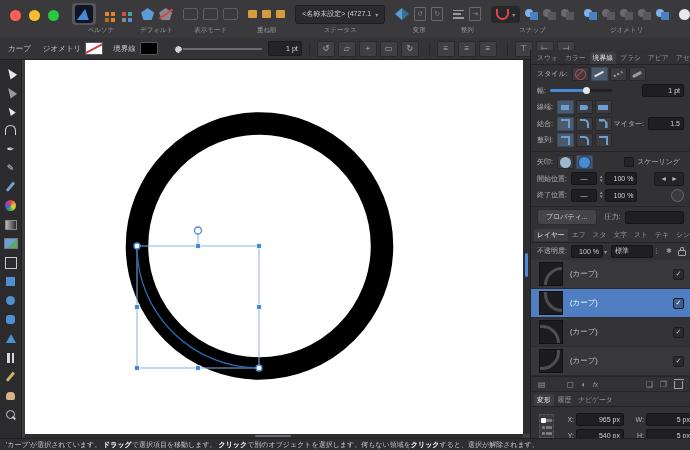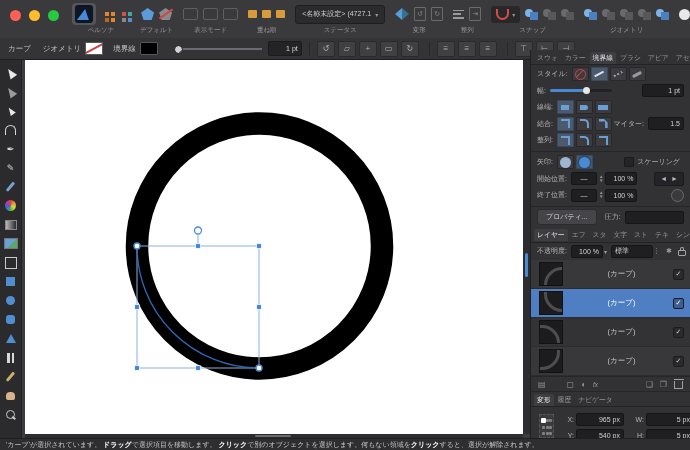--- a/index.html
+++ b/index.html
@@ -126,21 +126,21 @@
   
   .lrow{display:flex;align-items:center;height:28px;padding:0 6px 0 8px;background:#38383b;border-bottom:1px solid #2c2c2f;}
   .lrow.alt{background:#333336;}
   .lrow.selected{background:#4f7fc2;color:#fff;}
   .thumb{width:22px;height:22px;background:#1c1c1f;border:1px solid #121214;margin-right:7px;position:relative;overflow:hidden;}
   .thumb::before{content:"";position:absolute;width:30px;height:30px;border:3.5px solid #4e4e52;border-radius:50%;}
   .thumb.q1::before{left:4px;top:4px;}
   .thumb.q2::before{left:4px;top:-16px;}
   .thumb.q3::before{left:-16px;top:4px;}
   .thumb.q4::before{left:-16px;top:-16px;}
-  .lname{font-size:7.5px;flex:1;text-align:center;}
+  .lname{font-size:7.5px;flex:1;}
   .lchk{width:9px;height:9px;background:#2a2a2e;border:1px solid #1c1c1e;border-radius:2px;display:flex;align-items:center;justify-content:center;font-size:7px;color:#c9c9cc;}
   .lrow.selected .lchk{background:#3a5f92;color:#fff;}
   .lbar{display:flex;align-items:center;height:14px;padding:0 7px;border-top:1px solid #26262a;border-bottom:1px solid #26262a;gap:7px;color:#9a9a9e;font-size:8px;}
   .lock{width:6px;height:4px;border:1px solid #a5a5a8;border-radius:1px;position:relative;margin-top:3px;}
   .lock::before{content:"";position:absolute;top:-3.5px;left:0.8px;width:2.6px;height:3px;border:1px solid #a5a5a8;border-bottom:none;border-radius:3px 3px 0 0;}
   .trash{width:7px;height:7px;border:1px solid #a0a0a3;border-top:none;border-radius:0 0 1px 1px;position:relative;margin-top:2px;}
   .trash::before{content:"";position:absolute;top:-2px;left:-1.5px;width:10px;height:1px;background:#a0a0a3;}
   
   .anchor{width:20px;height:20px;display:grid;grid-template-columns:repeat(3,1fr);place-items:center;margin:2px 8px 0 2px;background:#3a3a3e;border:1px dashed #55555a;padding:1px;}
   .anchor i{width:3px;height:3px;background:#808085;border-radius:1px;}

